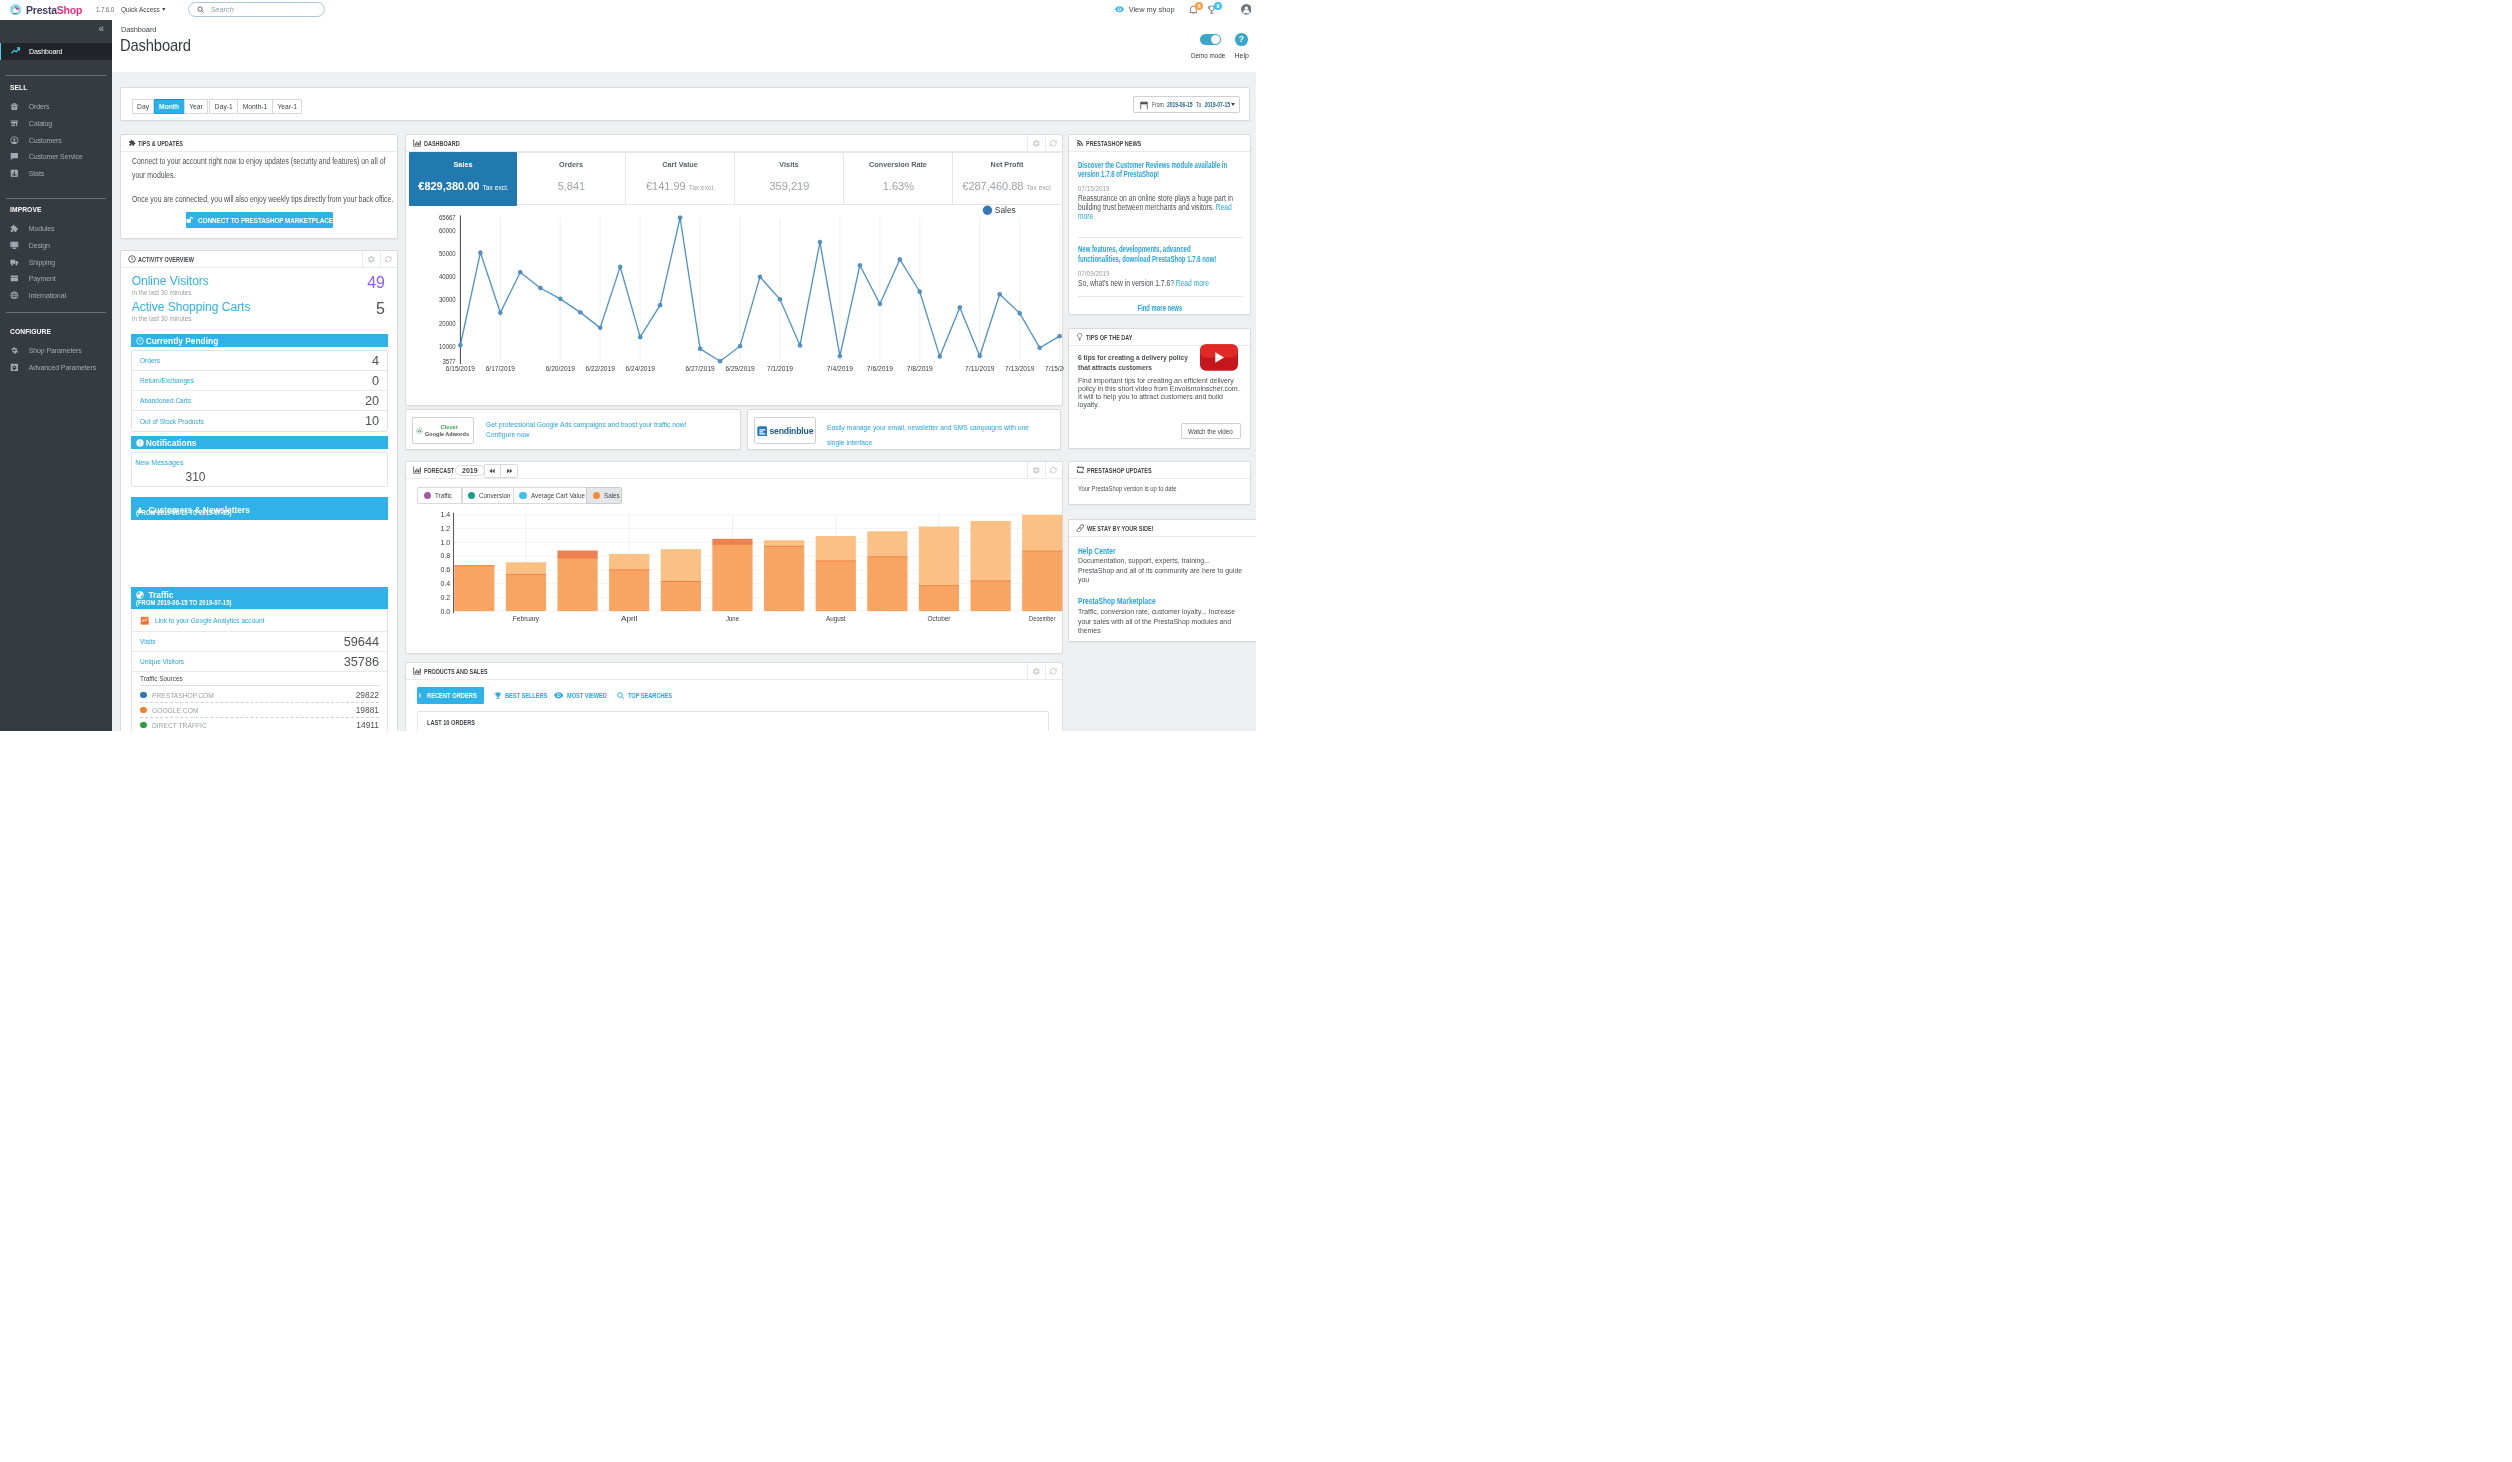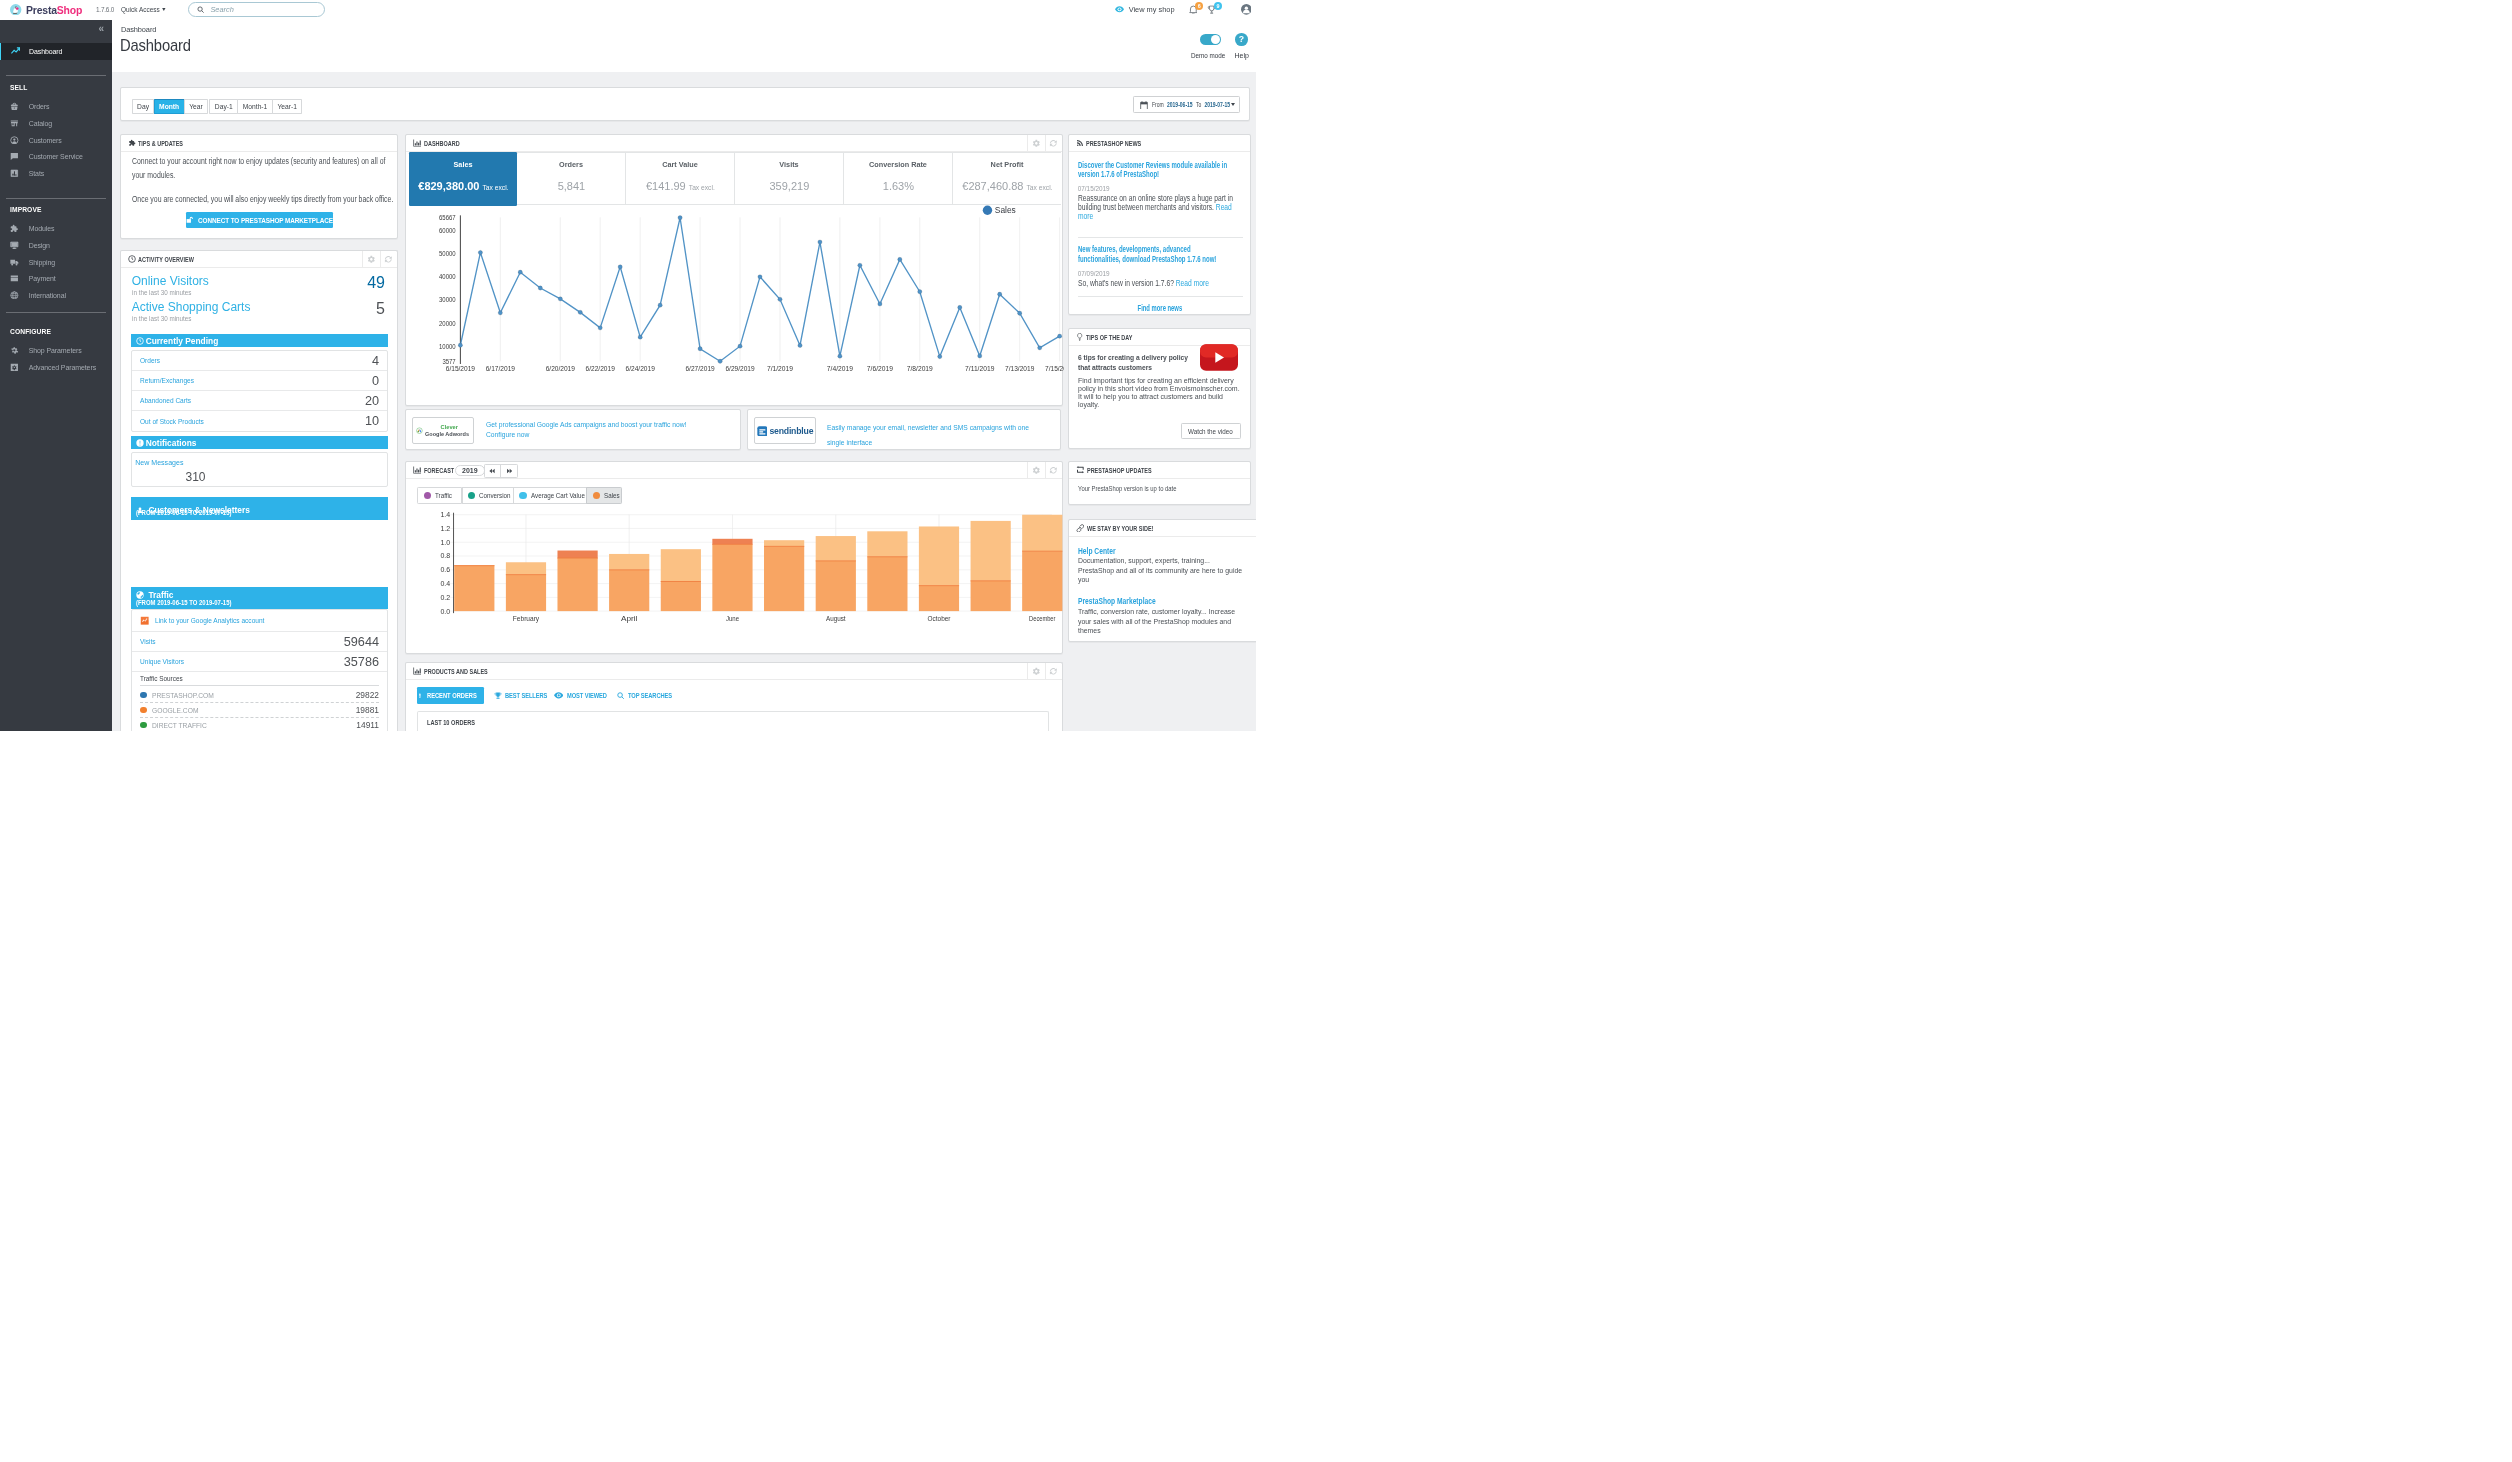--- a/index.html
+++ b/index.html
@@ -259,21 +259,21 @@
           </svg>
         </div>
         <div class="ptool">
           <svg width="8.7" height="8.7" viewBox="0 0 24 24" fill="#cdd0d2">
             <path d="M21.5 12a9.5 9.5 0 0 1-16.2 6.1L2.5 20.6v-7.3h7.3l-2.9 2.9A7 7 0 0 0 19 12zM2.5 12a9.5 9.5 0 0 1 16.2-6.1l2.8-2.5v7.3h-7.3l2.9-2.9A7 7 0 0 0 5 12z"></path>
           </svg>
         </div>
       </div>
   </div>
   <div style="position:absolute;left:10.7px;top:23px;font-size:12px;color:#2fb1e4">Online Visitors</div>
-  <div style="position:absolute;right:12px;top:23px;font-size:16px;color:#0369a1">49</div>
+  <div style="position:absolute;right:12px;top:23px;font-size:16px;color:#8b5cf6">49</div>
   <div style="position:absolute;left:10.7px;top:38px;font-size:6.7px;color:#9a9ea3"><span class="cx" style="transform:scaleX(0.94)">in the last 30 minutes</span></div>
   <div style="position:absolute;left:10.7px;top:49px;font-size:12px;color:#2fb1e4">Active Shopping Carts</div>
   <div style="position:absolute;right:12px;top:49px;font-size:16px;color:#4e5155">5</div>
   <div style="position:absolute;left:10.7px;top:64px;font-size:6.7px;color:#9a9ea3"><span class="cx" style="transform:scaleX(0.94)">in the last 30 minutes</span></div>
   <div class="band" style="position:absolute;left:10px;top:83px;width:257px;height:13.4px;font-size:8.4px;display:flex;align-items:center">
     <svg width="8" height="8" viewBox="0 0 24 24" fill="none" stroke="#fff" stroke-width="2.4" style="margin:0 2px 0 4.7px">
         <circle cx="12" cy="12" r="10"></circle>
         <path d="M12 6.5V12l3.5 2"></path>
       </svg>
       <span class="cx">Currently Pending</span>

